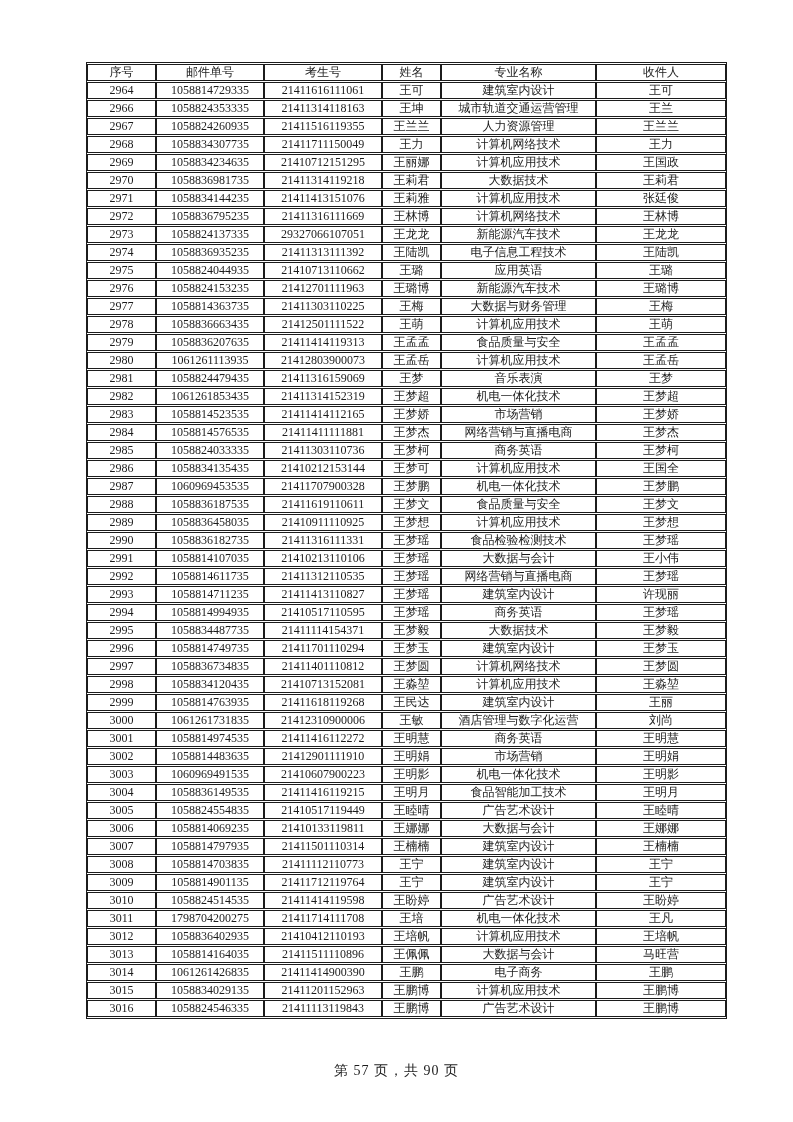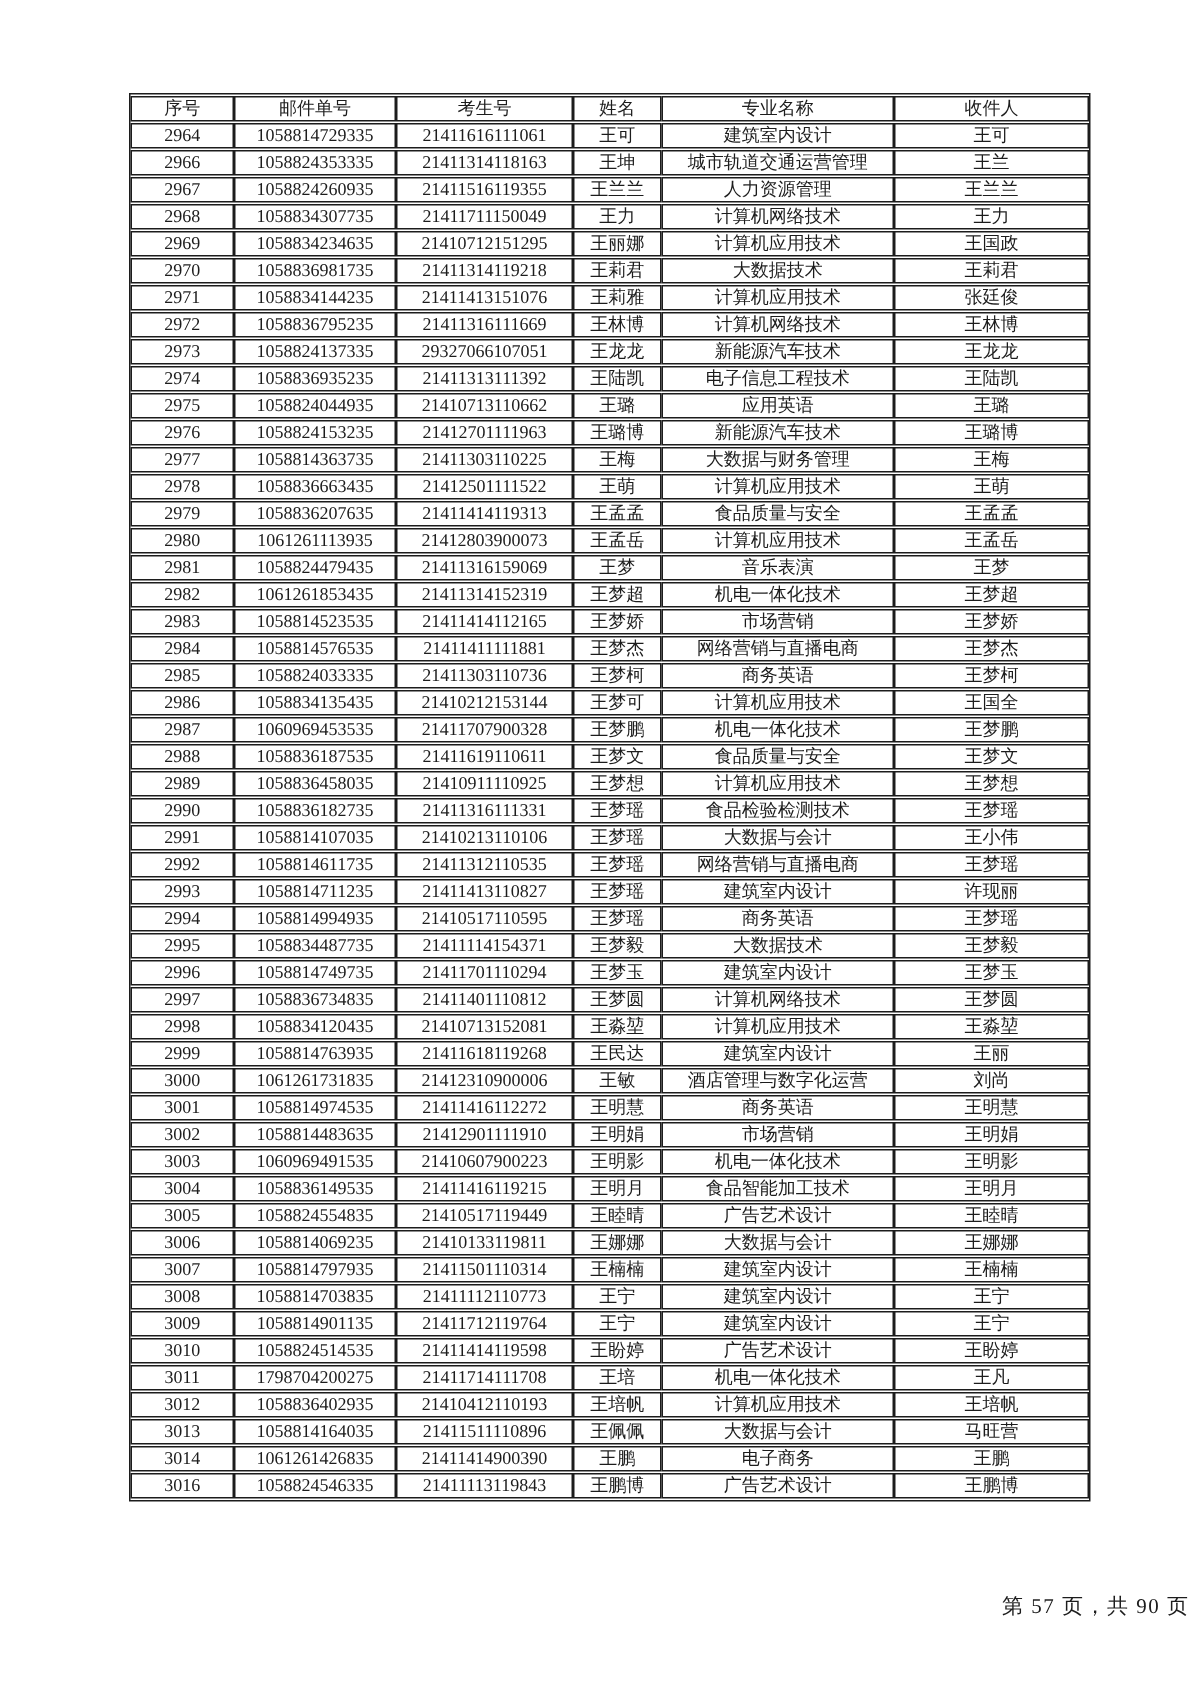--- a/index.html
+++ b/index.html
@@ -38,21 +38,21 @@
     line-height: 15px;
     padding: 0;
     overflow: hidden;
     white-space: nowrap;
   }
   .page-footer {
     position: absolute;
     left: 0;
     right: 0;
     top: 1062px;
-    text-align: right;
+    text-align: center;
     font-size: 14px;
     letter-spacing: 1px;
     color: #1c1c1c;
   }
 </style>
 </head>
 <body>
 
 <div class="page">
 
@@ -470,20 +470,28 @@
         </tr>
         <tr>
           <td>3014</td>
           <td>1061261426835</td>
           <td>21411414900390</td>
           <td>王鹏</td>
           <td>电子商务</td>
           <td>王鹏</td>
         </tr>
         <tr>
+          <td>3015</td>
+          <td>1058834029135</td>
+          <td>21411201152963</td>
+          <td>王鹏博</td>
+          <td>计算机应用技术</td>
+          <td>王鹏博</td>
+        </tr>
+        <tr>
           <td>3016</td>
           <td>1058824546335</td>
           <td>21411113119843</td>
           <td>王鹏博</td>
           <td>广告艺术设计</td>
           <td>王鹏博</td>
         </tr>
       </tbody>
   </table>
 

